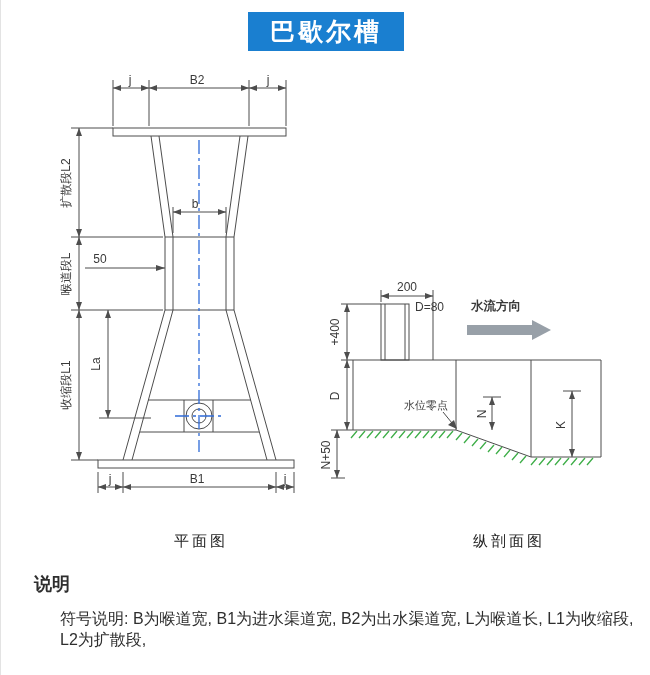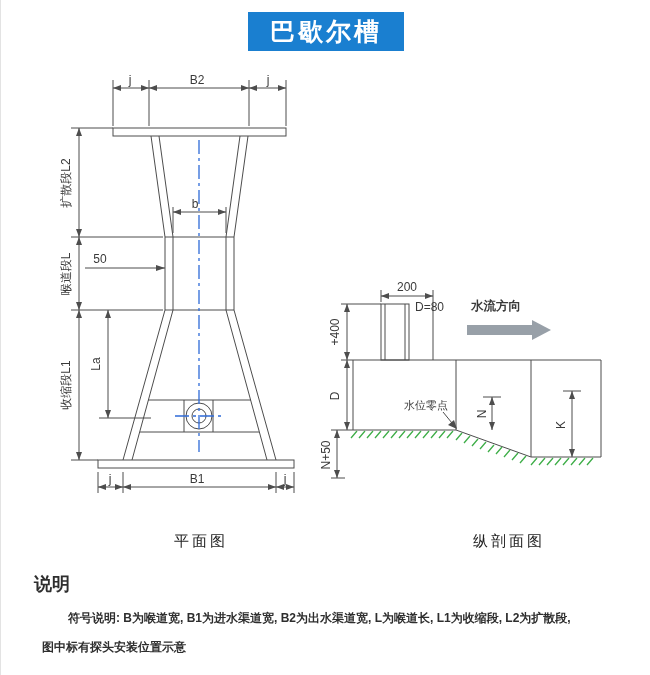--- a/index.html
+++ b/index.html
@@ -17,21 +17,21 @@
   svg text{
     font-family:"Liberation Sans","DejaVu Sans",sans-serif;
     fill:#3a3a3a;font-size:12px;stroke:none;
   }
   svg text.caption{font-size:15px;letter-spacing:3px;fill:#222;}
   svg text.small{font-size:11px;}
   .notes{
     position:absolute;left:33px;top:572px;width:600px;color:#2e2e2e;
   }
   .notes-heading{font-size:18px;font-weight:bold;margin:0 0 12px 0;}
-  .notes-line{font-size:12px;font-weight:700;line-height:21px;margin:8px;}
+  .notes-line{font-size:16px;font-weight:400;line-height:21px;margin:0;}
   .notes-line.indent{padding-left:26px;}
 </style>
 </head>
 <body>
 
 <div class="page">
 
   <svg width="650" height="562" viewBox="0 0 650 562">
 
     <g stroke="#4d4d4d" fill="none" stroke-width="1">
@@ -265,16 +265,15 @@
 
     <text class="caption" x="200" y="546" text-anchor="middle">平面图</text>
     <text class="caption" x="508" y="546" text-anchor="middle">纵剖面图</text>
   </svg>
 
   <div class="title-banner">巴歇尔槽</div>
 
   <div class="notes">
     <p class="notes-heading">说明</p>
     <p class="notes-line indent">符号说明: B为喉道宽, B1为进水渠道宽, B2为出水渠道宽, L为喉道长, L1为收缩段, L2为扩散段,</p>
-    <p class="notes-line">图中标有探头安装位置示意</p>
   </div>
 
 </div>
 
 </body></html>

